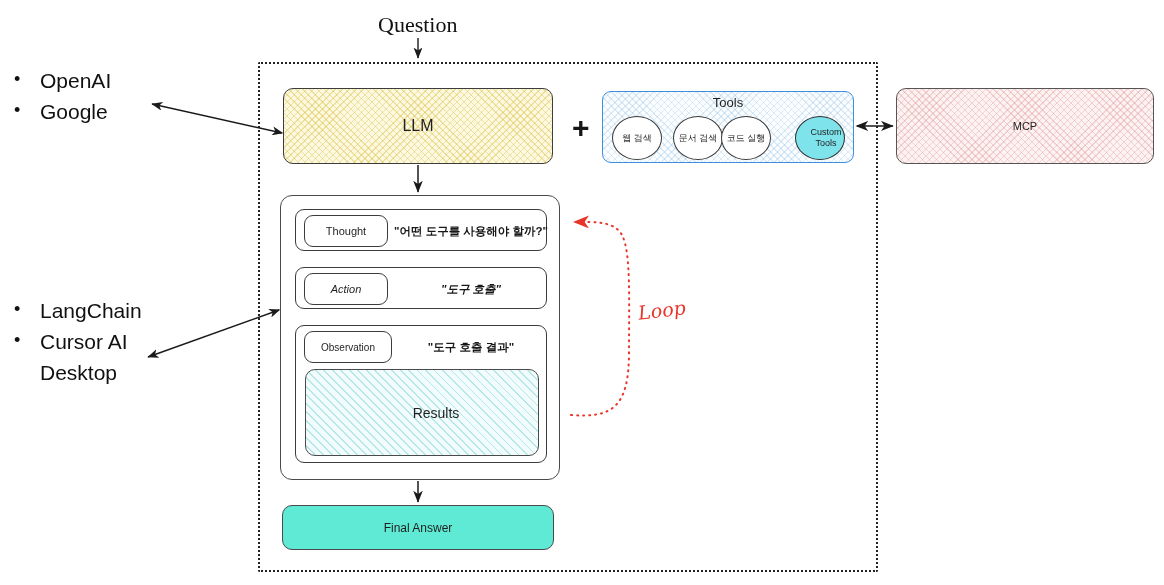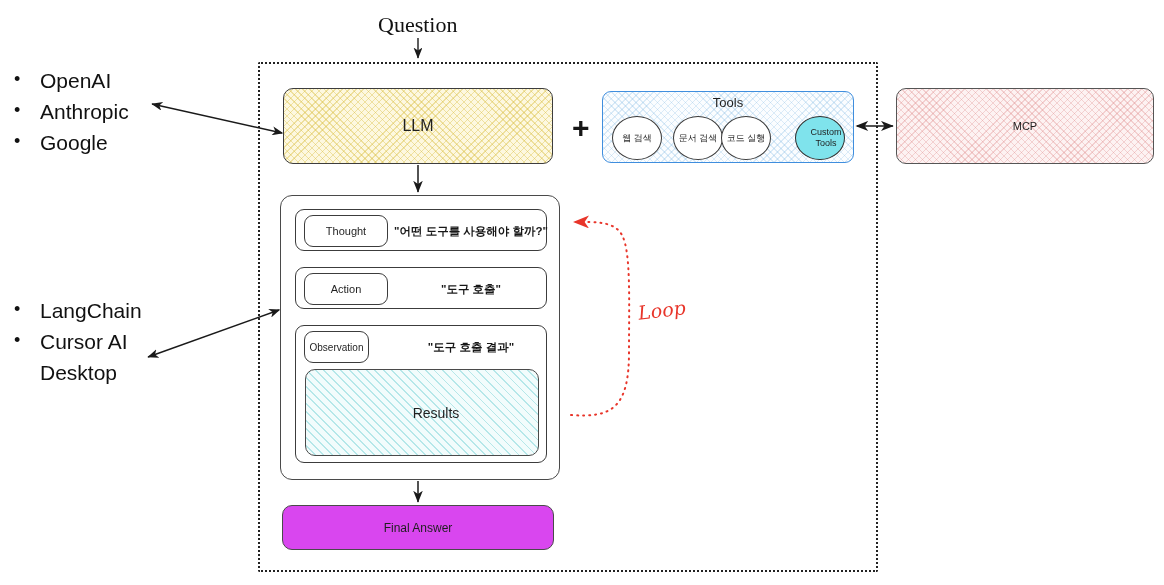--- a/index.html
+++ b/index.html
@@ -57,21 +57,21 @@
     box-sizing: border-box;
     background: transparent;
   }
 
   
   .node {
     position: absolute;
     box-sizing: border-box;
     border: 1.4px solid #4a4a4a;
     border-radius: 10px;
-    background: #d946ef;
+    background: #5eead4;
     display: flex;
     align-items: center;
     justify-content: center;
     font-size: 12px;
     color: #1f1f1f;
   }
 
   
   .stacked::before {
     content: "";
@@ -237,21 +237,20 @@
     pointer-events: none;
   }
 </style>
 </head>
 <body>
 
 <div class="question-label" style="left:378px; top:12px;">Question</div>
 
 <ul class="bullet-list" id="list-providers" style="left:8px; top:65px;">
   <li class="bulleted">OpenAI</li>
-  <li class="bulleted">Anthropic</li>
   <li class="bulleted">Google</li>
 </ul>
 
 <ul class="bullet-list" id="list-frameworks" style="left:8px; top:295px;">
   <li class="bulleted">LangChain</li>
   <li class="bulleted">Cursor AI</li>
   <li class="cont">Desktop</li>
 </ul>
 
 <div class="agent-frame" id="agent-frame" style="left:258px; top:62px; width:620px; height:510px;"></div>
@@ -288,29 +287,29 @@
 
 <div id="react-outer">
 
   <div class="react-row stacked" style="left:14px; top:13px; width:252px; height:42px;">
     <div class="react-chip" style="left:8px; top:5px; width:84px; height:32px;align-items:center;">
       <span>Thought</span>
     </div>
     <div class="react-quote" style="left:100px; top:5px; width:150px; height:32px;">"어떤 도구를 사용해야 할까?"</div>
   </div>
 
-  <div class="react-row stacked" style="left:14px; top:71px; width:252px; height:42px;">
+  <div class="react-row stacked" style="left:14px; top:71px; width:252px; height:42px;font-style:italic;">
     <div class="react-chip" style="left:8px; top:5px; width:84px; height:32px;">
       <span>Action</span>
     </div>
     <div class="react-quote" style="left:100px; top:5px; width:150px; height:32px;">"도구 호출"</div>
   </div>
 
   <div class="react-row stacked" style="left:14px; top:129px; width:252px; height:138px;">
-    <div class="react-chip" style="left:8px; top:5px; width:65px; height:32px; font-size:10px;">
+    <div class="react-chip" style="left:8px; top:5px; width:88px; height:32px; font-size:10px;">
       <span>Observation</span>
     </div>
     <div class="react-quote" style="left:100px; top:5px; width:150px; height:32px;">"도구 호출 결과"</div>
 
     <div class="node hatch-cyan-diag" id="results-box" style="left:9px; top:43px; width:234px; height:87px;padding-left:28px;">
       <span>Results</span>
     </div>
   </div>
 </div>
 

